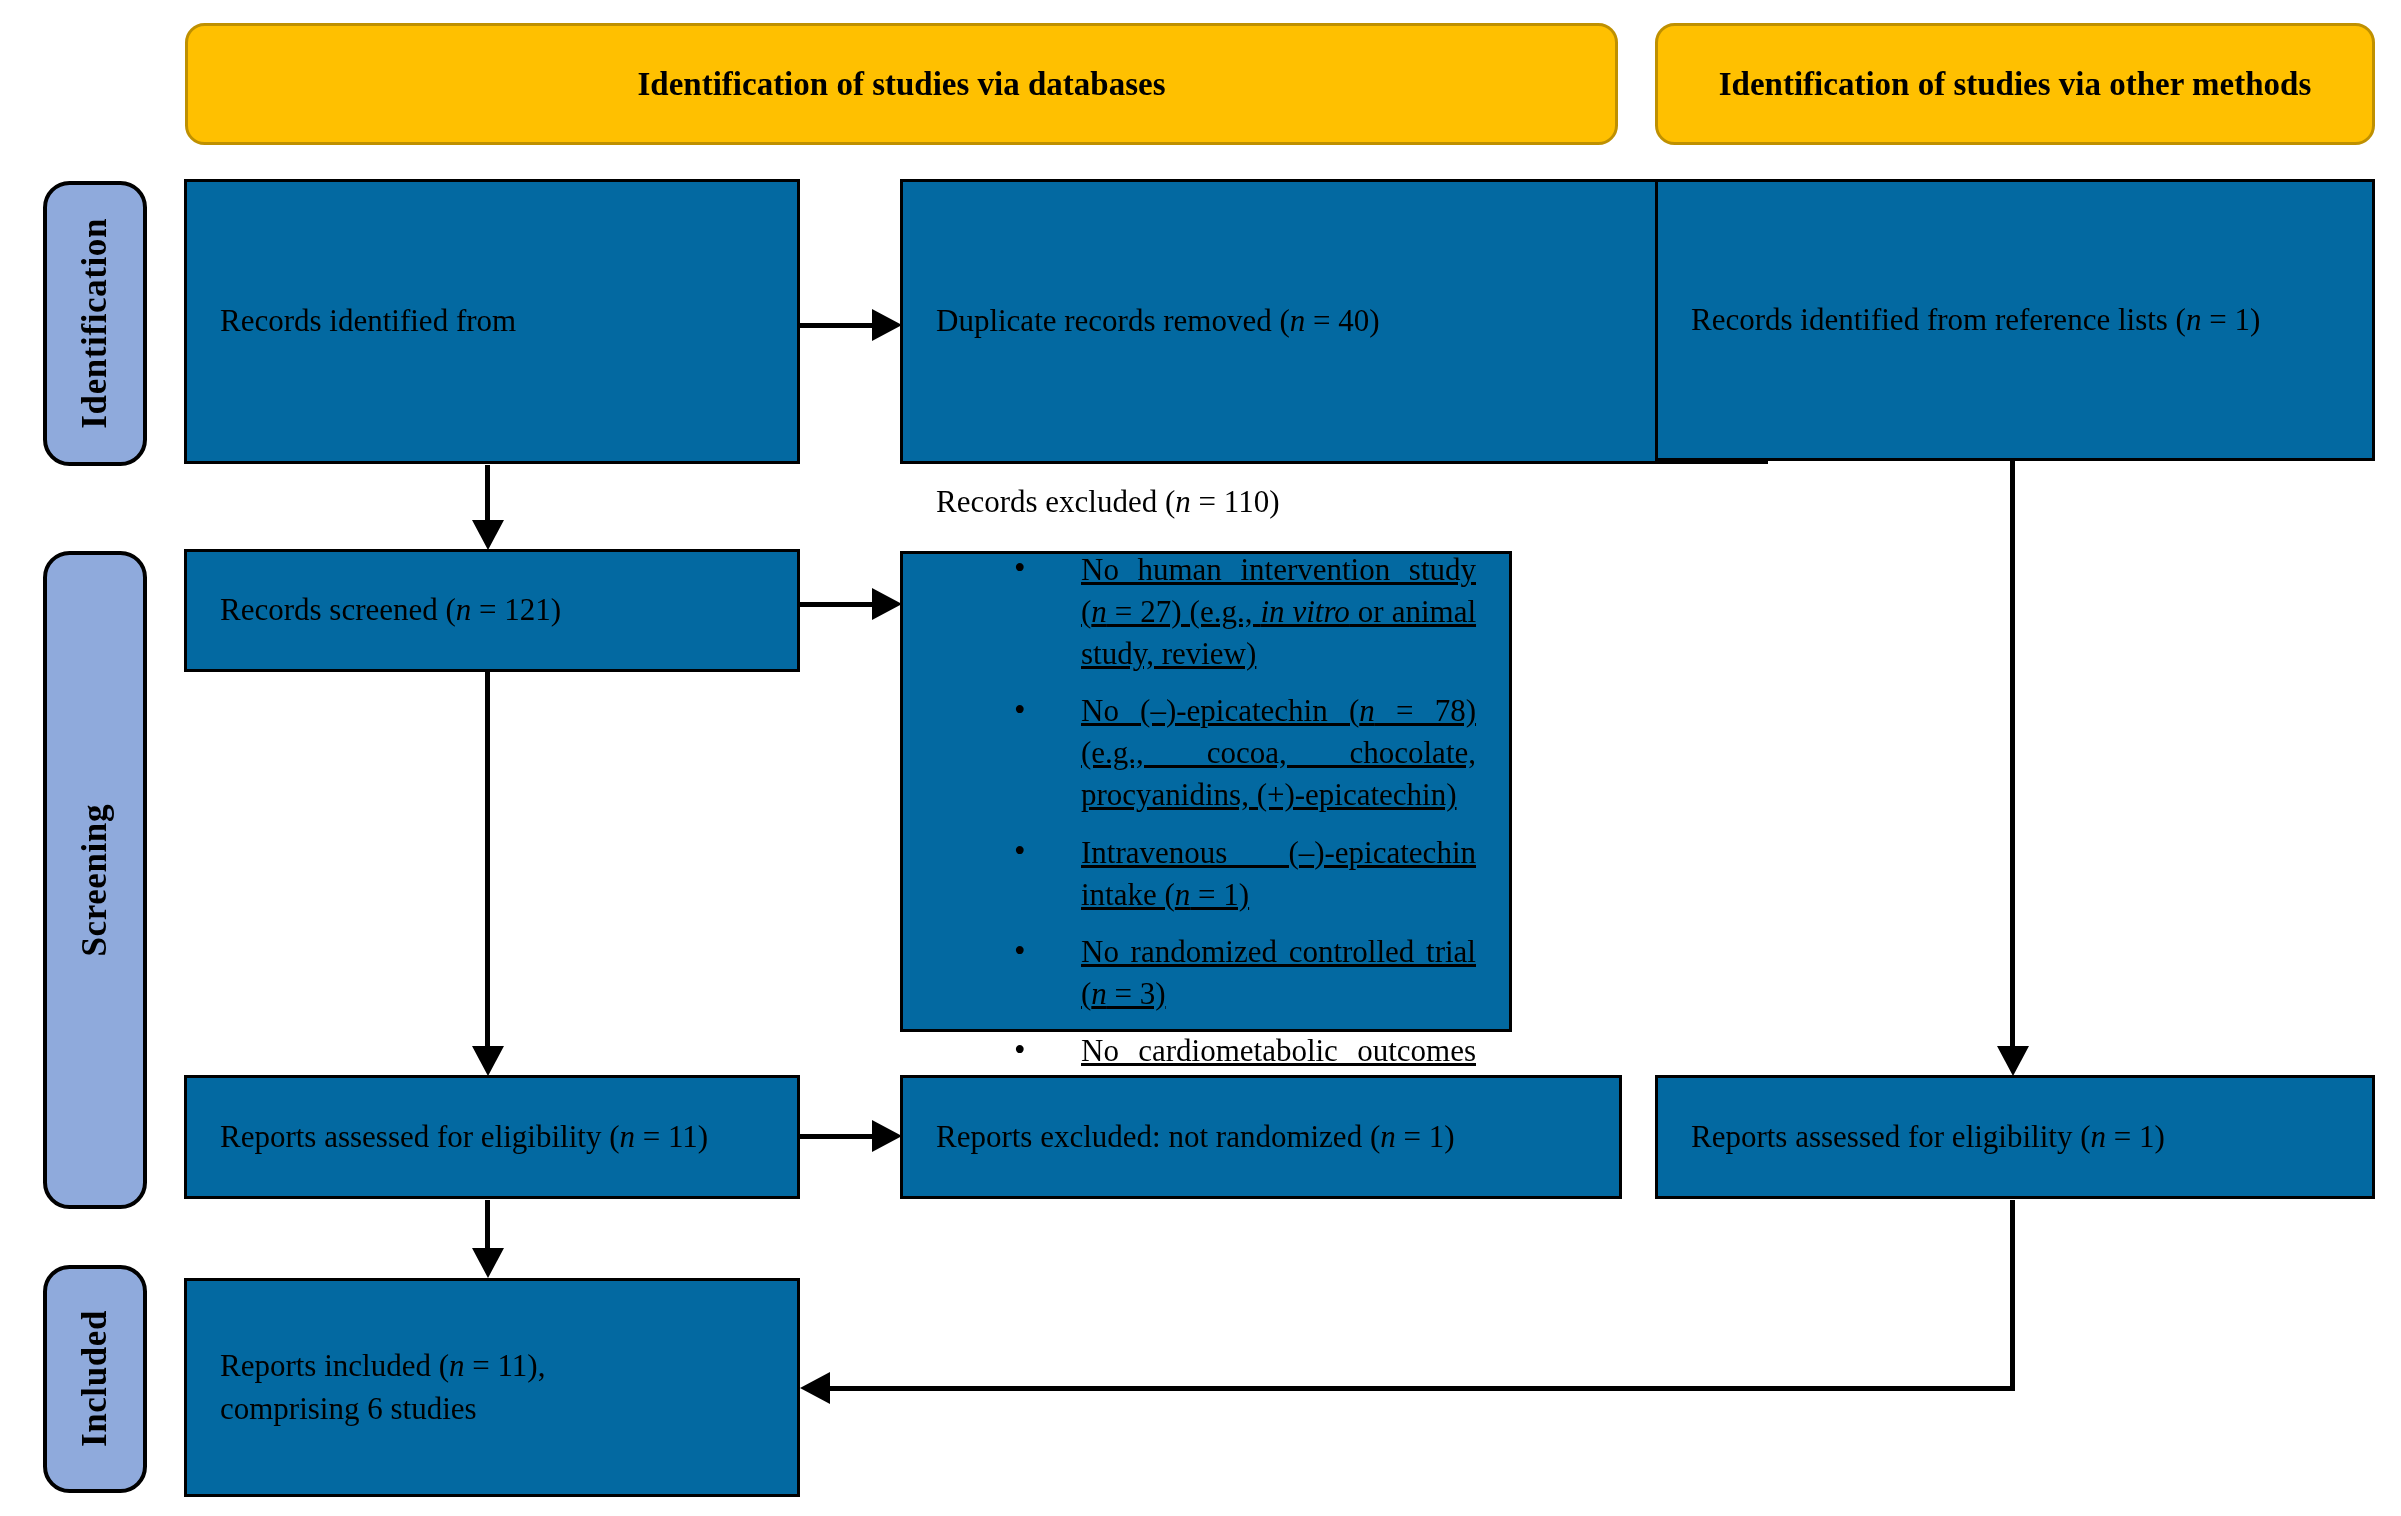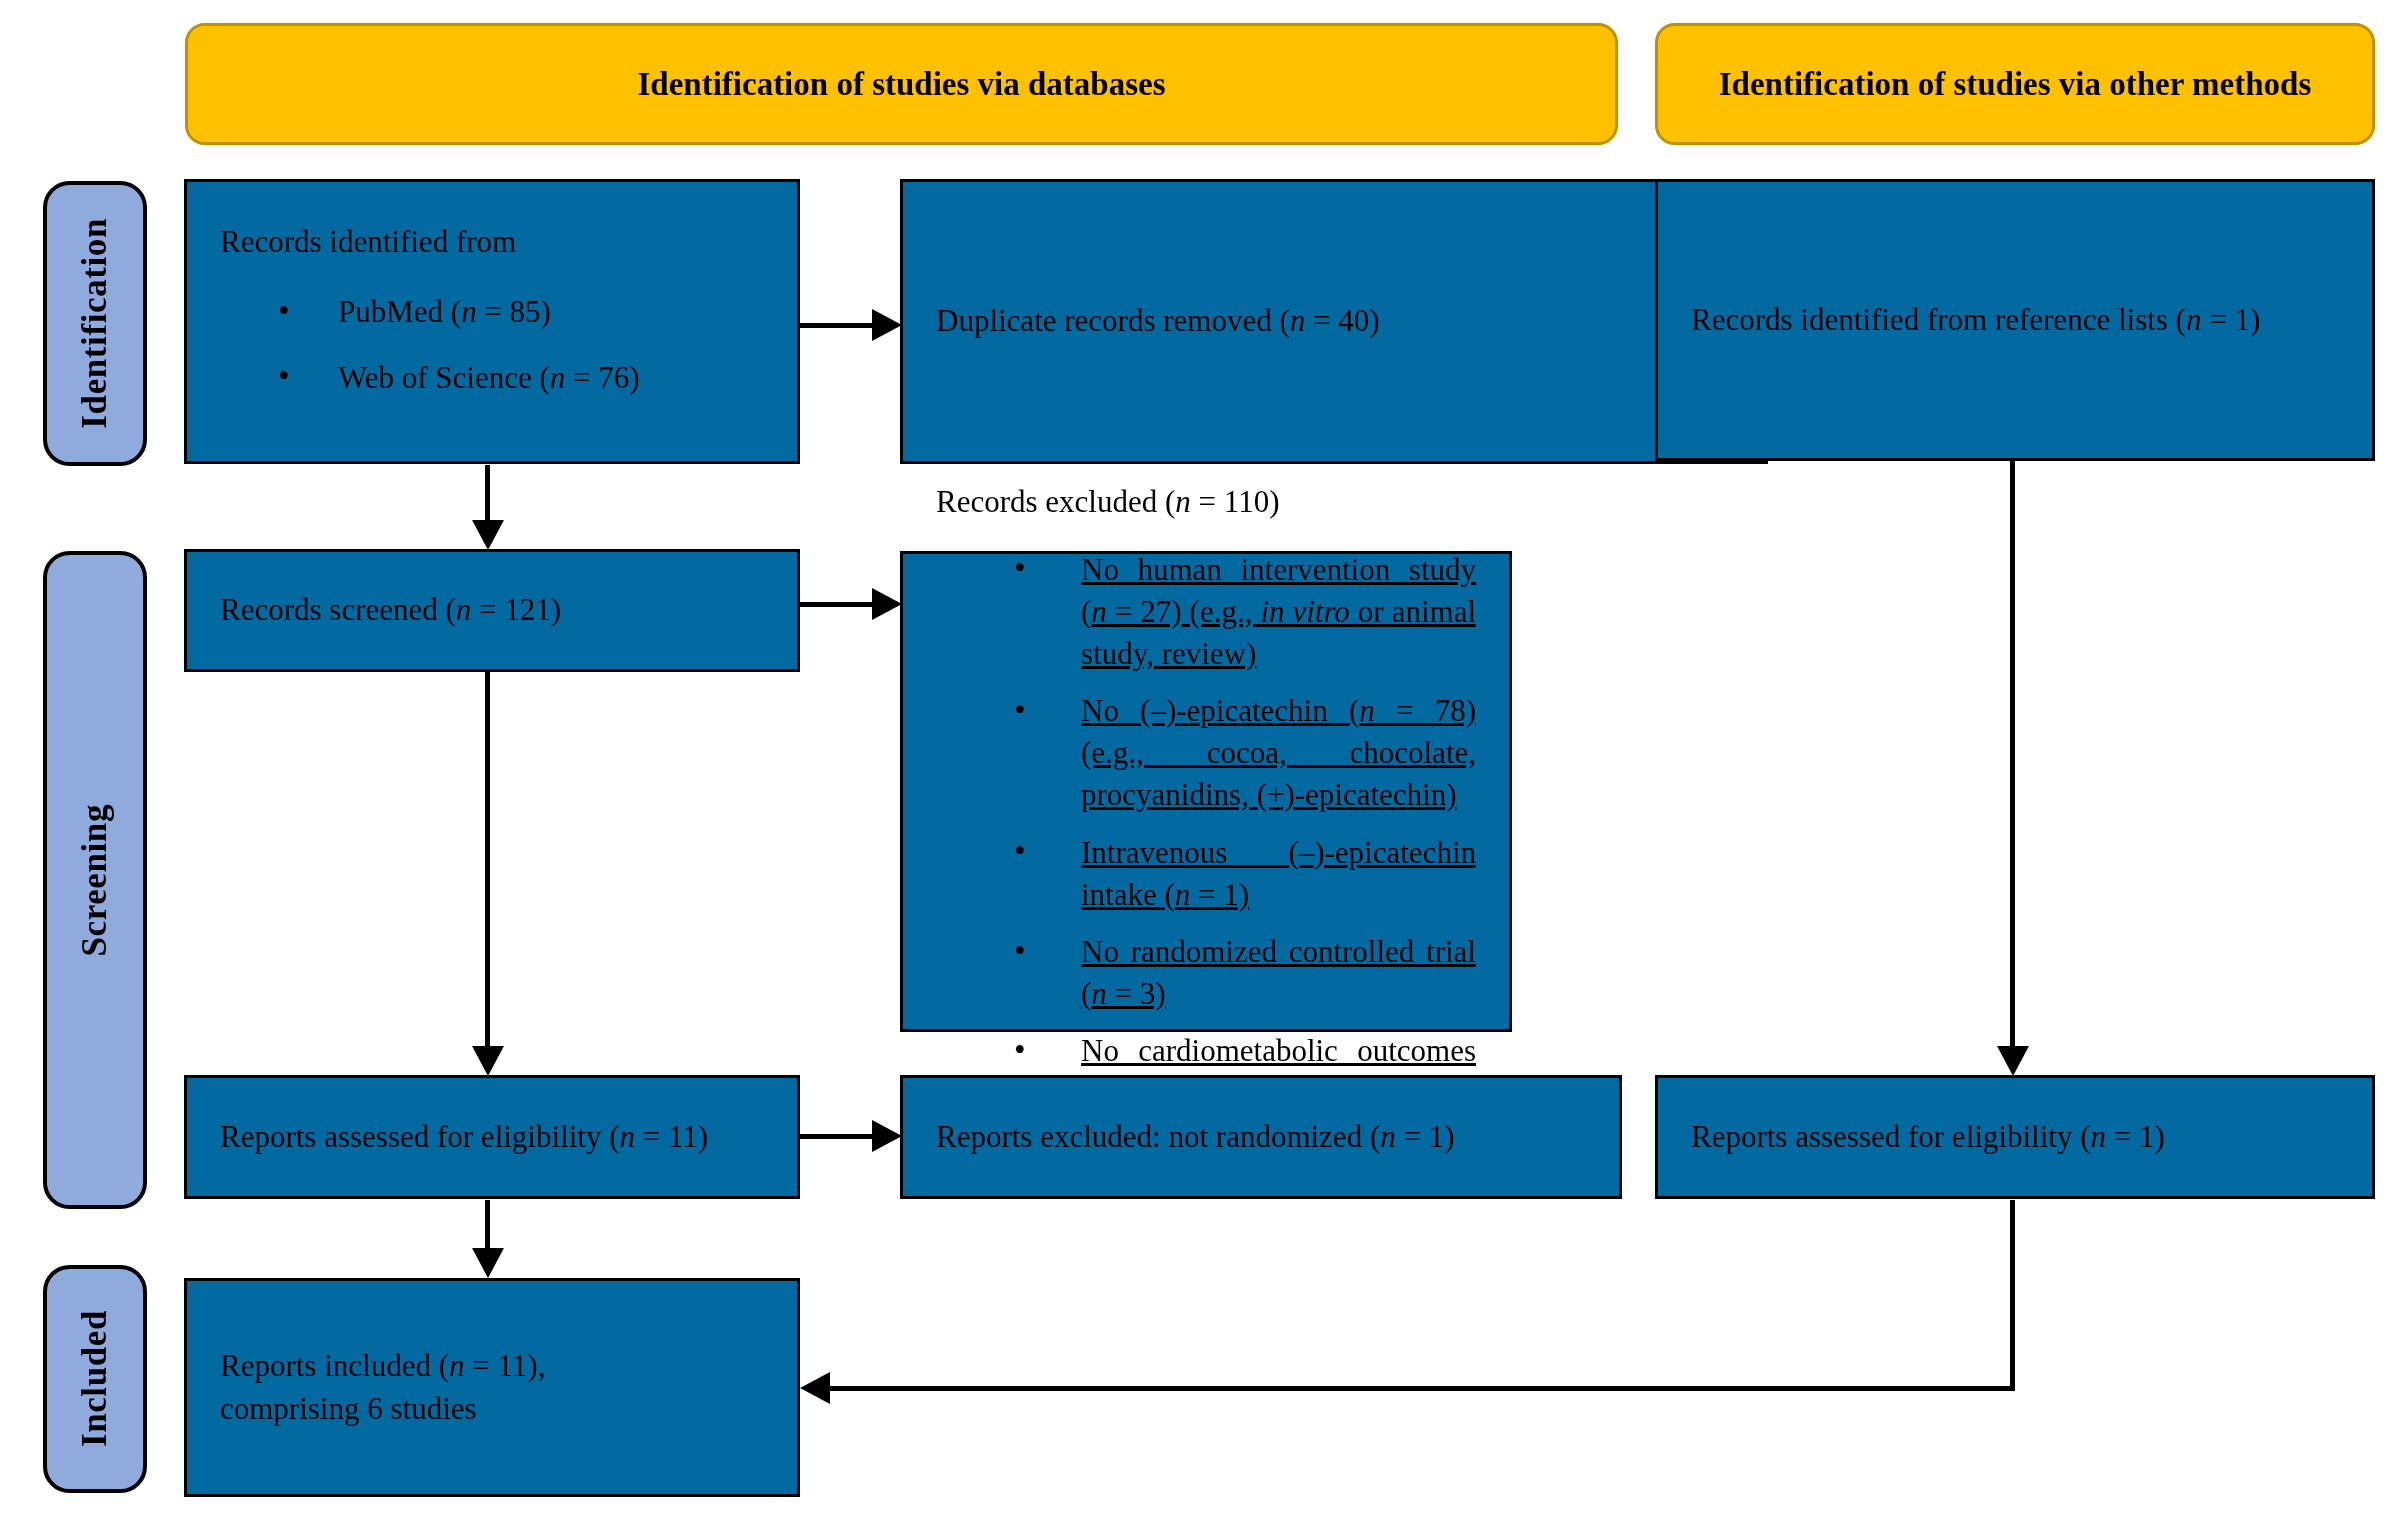--- a/index.html
+++ b/index.html
@@ -95,24 +95,20 @@
   </div>
   <div class="side" id="side-screening" style="background-color: rgb(143, 170, 220);">
     <span class="vtext">Screening</span>
   </div>
   <div class="side" id="side-included" style="background-color: rgb(143, 170, 220);">
     <span class="vtext">Included</span>
   </div>
 
   <div class="box" id="box-identified">
     <div>Records identified from</div>
-    <ul class="bullets">
-        <li>PubMed (<i>n</i> = 85)</li>
-        <li>Web of Science (<i>n</i> = 76)</li>
-      </ul>
   </div>
   <div class="box" id="box-duplicates">
     <div>Duplicate records removed (<i>n</i> = 40)</div>
   </div>
   <div class="box" id="box-reflists">
     <div>Records identified from reference lists (<i>n</i> = 1)</div>
   </div>
 
   <div class="box" id="box-screened">
     <div>Records screened (<i>n</i> = 121)</div>

